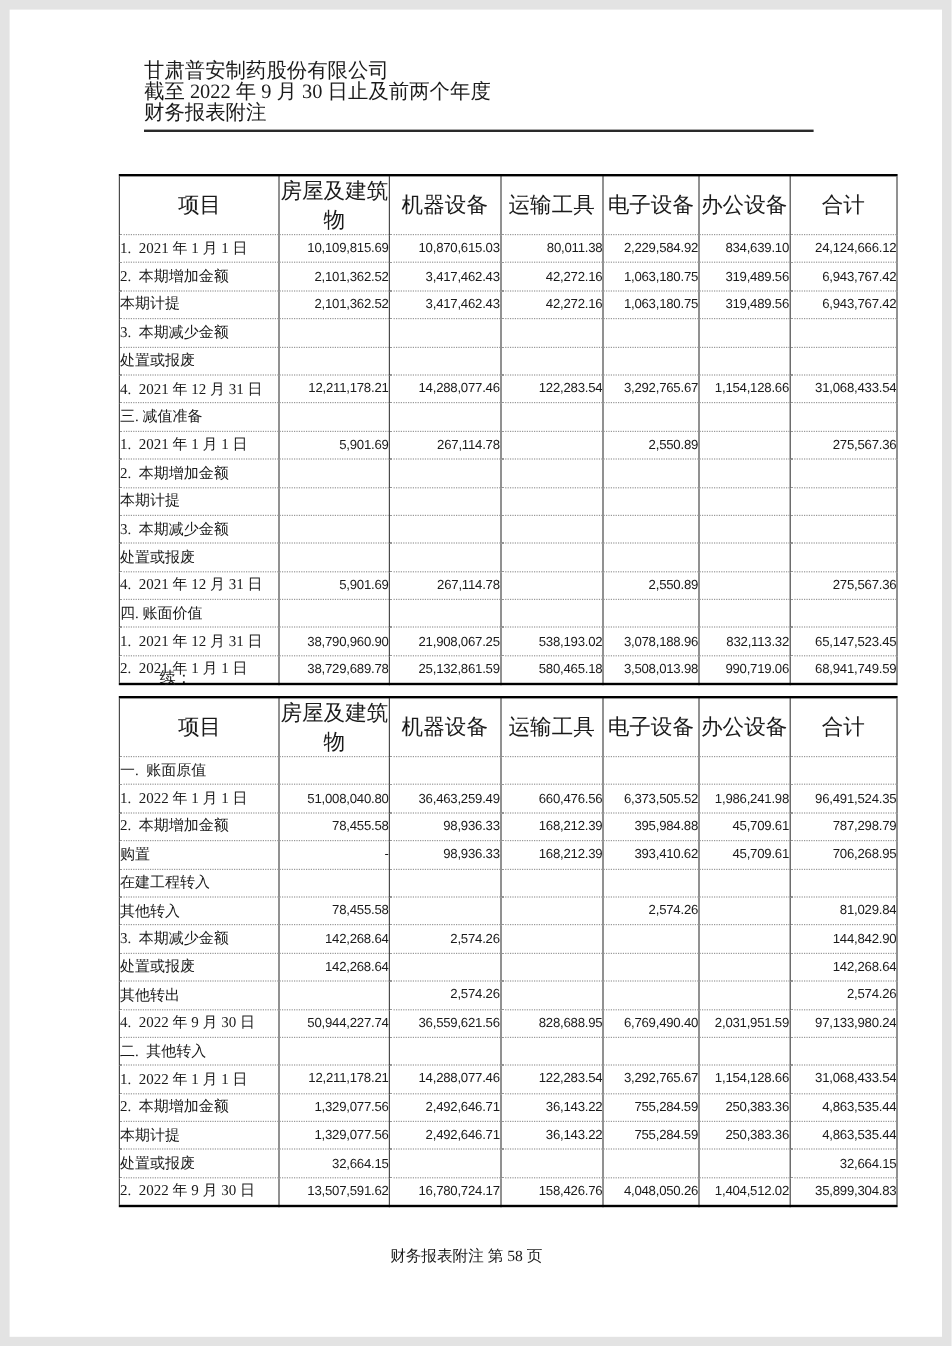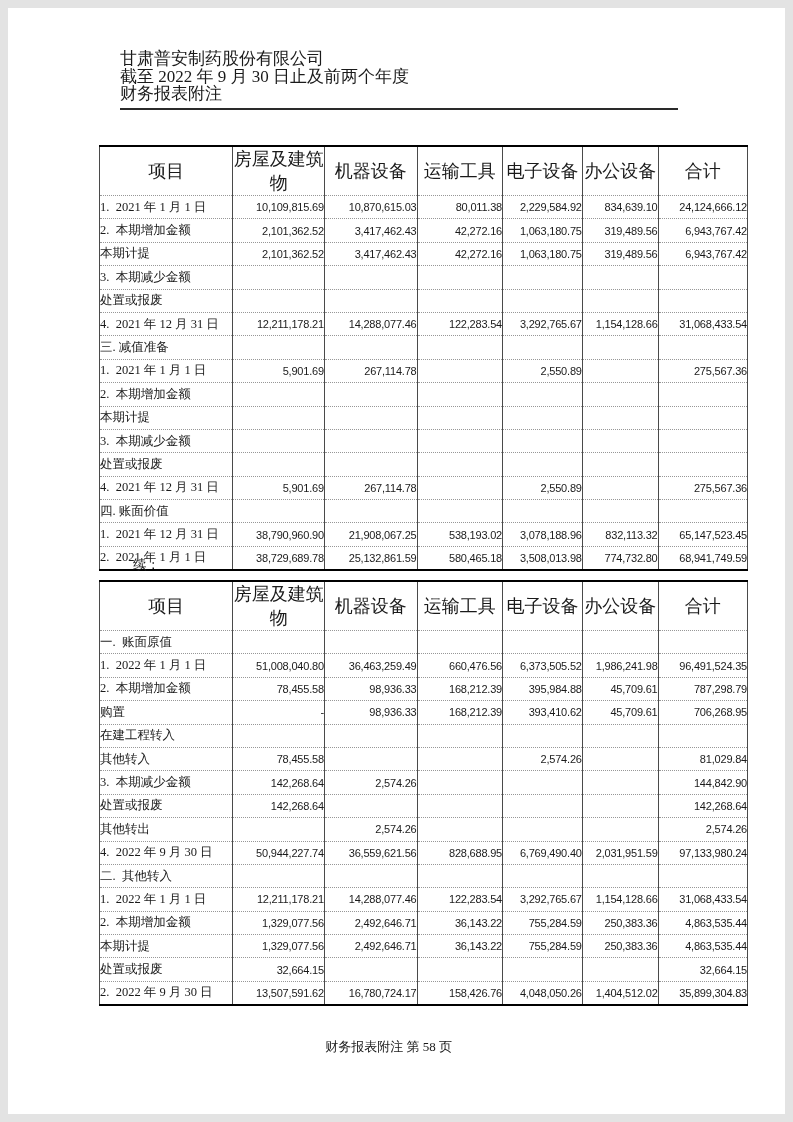--- a/index.html
+++ b/index.html
@@ -212,21 +212,21 @@
           <td class="num">3,078,188.96</td>
           <td class="num">832,113.32</td>
           <td class="num">65,147,523.45</td>
         </tr>
         <tr>
           <td class="lbl indent-item">2.  2021 年 1 月 1 日</td>
           <td class="num">38,729,689.78</td>
           <td class="num">25,132,861.59</td>
           <td class="num">580,465.18</td>
           <td class="num">3,508,013.98</td>
-          <td class="num">774,732.80</td>
+          <td class="num">990,719.06</td>
           <td class="num">68,941,749.59</td>
         </tr>
       </tbody>
     </table>
 
   <div class="continuation">续：</div>
 
   <table class="fin-table" id="table-1">
       <colgroup>
         <col style="width: 20.6%;">

